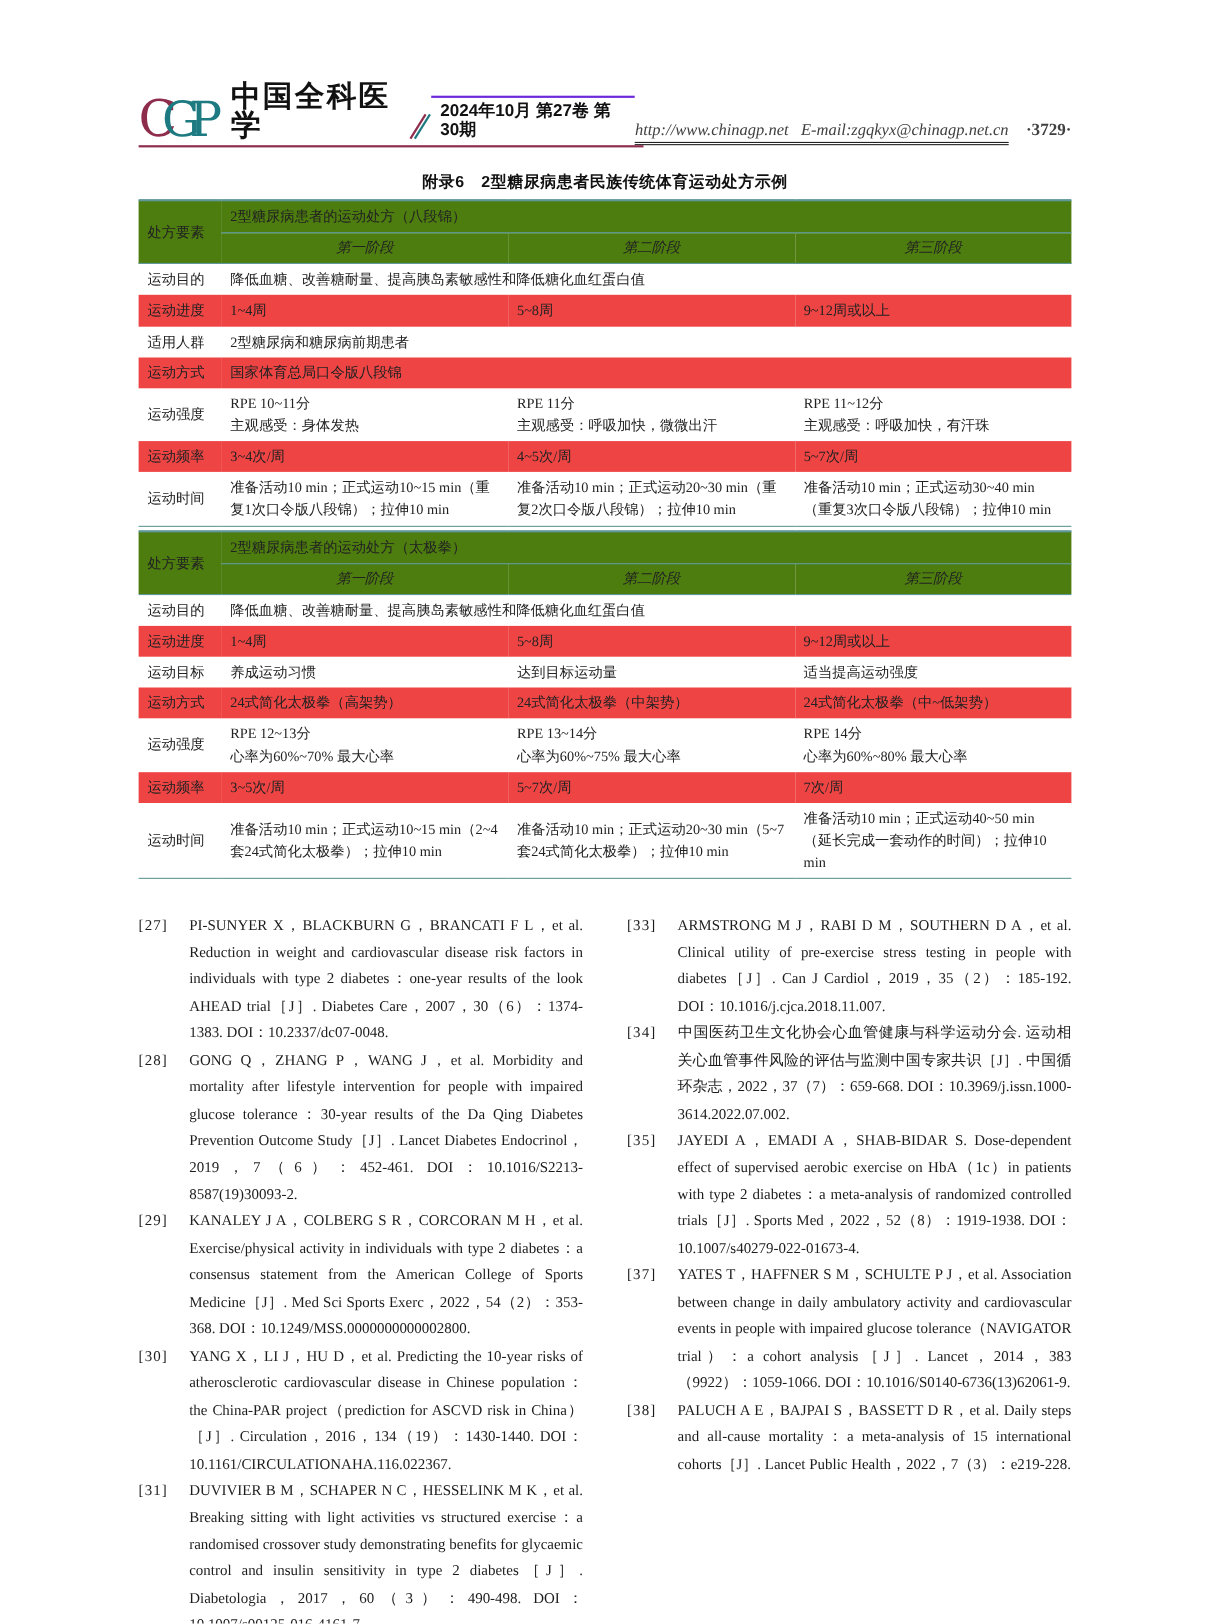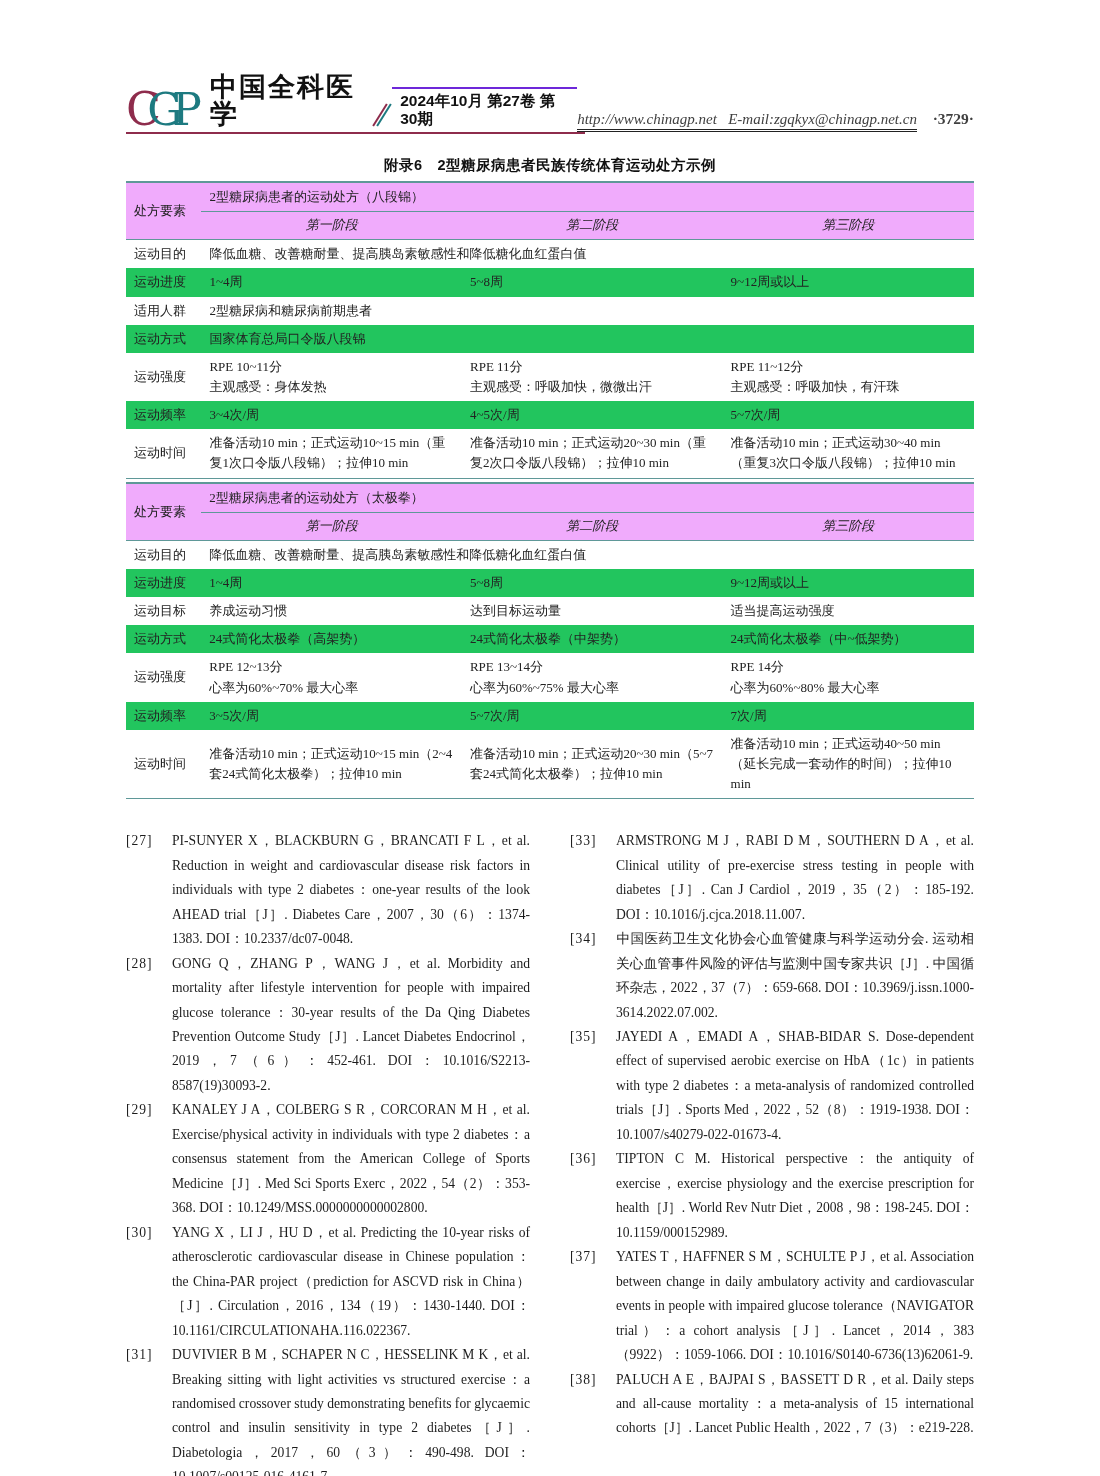--- a/index.html
+++ b/index.html
@@ -25,27 +25,27 @@
   .hdr-right { font-style:italic; font-size:15px; color:#404040; padding-bottom:6px; white-space:nowrap; }
   .uline { border-bottom:3px double #222; padding-bottom:2px; }
   .pgnum { font-style:normal; font-weight:700; margin-left:12px; font-size:15.5px; }
   
   .tbl-title { text-align:center; font-weight:700; font-size:14.5px; margin-top:22px; letter-spacing:0.5px; color:#111;
     font-family:"Liberation Sans","DejaVu Sans",sans-serif;}
   
   table.rx { width:100%; border-collapse:collapse; margin-top:6px; border-top:2px solid #5f9898; font-size:13px; }
   table.rx + table.rx { margin-top:3px; }
   table.rx th, table.rx td { font-weight:400; text-align:left; vertical-align:middle; padding:4px 8px; line-height:1.55; color:#222; }
-  .band { background:#f0abfc; }
+  .band { background:#4d7c0f; }
   th.corner { width:74px; text-align:left; padding-left:6px; }
   th.span-head { text-align:center; border-bottom:1px solid #5f9898; padding:5px 8px 4px; }
   tr.subhead th { text-align:center; border-bottom:1.5px solid #5f9898; padding:3px 8px 4px;font-style:italic; }
   th.corner { border-bottom:1.5px solid #5f9898; }
   td.lab { padding-left:6px; white-space:nowrap; }
-  tr.tint td { background:#22c55e; }
+  tr.tint td { background:#ef4444; }
   tr.last td { border-bottom:1.5px solid #5f9898; }
   td.pre { white-space:pre-line;margin-top:44px; }
   col.c-lab { width:76px; } col.c-s1 { width:278px; } col.c-s2 { width:278px; } col.c-s3 { width:268px; }
   
   .note { font-size:12.5px; margin-top:7px; padding-left:34px; color:#222; line-height:1.5; }
   .note sup { font-size:9px; }
   
   .refs { display:flex; gap:40px; margin-top:30px; }
   .refcol { flex:1; min-width:0; }
   .ref { font-size:13.6px; line-height:1.80; text-align:justify; padding-left:46px; color:#1c1c1c; }
@@ -201,19 +201,18 @@
       <div class="ref"><span class="ref-no">[28]</span><span>GONG Q，ZHANG P，WANG J，et al. Morbidity and mortality after lifestyle intervention for people with impaired glucose tolerance：30-year results of the Da Qing Diabetes Prevention Outcome Study［J］. Lancet Diabetes Endocrinol，2019，7（6）：452-461. DOI：10.1016/S2213-8587(19)30093-2.</span></div>
       <div class="ref"><span class="ref-no">[29]</span><span>KANALEY J A，COLBERG S R，CORCORAN M H，et al. Exercise/physical activity in individuals with type 2 diabetes：a consensus statement from the American College of Sports Medicine［J］. Med Sci Sports Exerc，2022，54（2）：353-368. DOI：10.1249/MSS.0000000000002800.</span></div>
       <div class="ref"><span class="ref-no">[30]</span><span>YANG X，LI J，HU D，et al. Predicting the 10-year risks of atherosclerotic cardiovascular disease in Chinese population：the China-PAR project（prediction for ASCVD risk in China）［J］. Circulation，2016，134（19）：1430-1440. DOI：10.1161/CIRCULATIONAHA.116.022367.</span></div>
       <div class="ref"><span class="ref-no">[31]</span><span>DUVIVIER B M，SCHAPER N C，HESSELINK M K，et al. Breaking sitting with light activities vs structured exercise：a randomised crossover study demonstrating benefits for glycaemic control and insulin sensitivity in type 2 diabetes［J］. Diabetologia，2017，60（3）：490-498. DOI：10.1007/s00125-016-4161-7.</span></div>
       <div class="ref"><span class="ref-no">[32]</span><span>LITTLE J P，GILLEN J B，PERCIVAL M E，et al. Low-volume high-intensity interval training reduces hyperglycemia and increases</span></div>
     </div>
     <div class="refcol">
       <div class="ref"><span class="ref-no">[33]</span><span>ARMSTRONG M J，RABI D M，SOUTHERN D A，et al. Clinical utility of pre-exercise stress testing in people with diabetes［J］. Can J Cardiol，2019，35（2）：185-192. DOI：10.1016/j.cjca.2018.11.007.</span></div>
       <div class="ref"><span class="ref-no">[34]</span><span>中国医药卫生文化协会心血管健康与科学运动分会. 运动相关心血管事件风险的评估与监测中国专家共识［J］. 中国循环杂志，2022，37（7）：659-668. DOI：10.3969/j.issn.1000-3614.2022.07.002.</span></div>
       <div class="ref"><span class="ref-no">[35]</span><span>JAYEDI A，EMADI A，SHAB-BIDAR S. Dose-dependent effect of supervised aerobic exercise on HbA（1c）in patients with type 2 diabetes：a meta-analysis of randomized controlled trials［J］. Sports Med，2022，52（8）：1919-1938. DOI：10.1007/s40279-022-01673-4.</span></div>
-      <div class="ref"><span class="ref-no">[36]</span><span>TIPTON C M. Historical perspective：the antiquity of exercise，exercise physiology and the exercise prescription for health［J］. World Rev Nutr Diet，2008，98：198-245. DOI：10.1159/000152989.</span></div>
       <div class="ref"><span class="ref-no">[37]</span><span>YATES T，HAFFNER S M，SCHULTE P J，et al. Association between change in daily ambulatory activity and cardiovascular events in people with impaired glucose tolerance（NAVIGATOR trial）：a cohort analysis［J］. Lancet，2014，383（9922）：1059-1066. DOI：10.1016/S0140-6736(13)62061-9.</span></div>
       <div class="ref"><span class="ref-no">[38]</span><span>PALUCH A E，BAJPAI S，BASSETT D R，et al. Daily steps and all-cause mortality：a meta-analysis of 15 international cohorts［J］. Lancet Public Health，2022，7（3）：e219-228.</span></div>
     </div>
   </div>
 
 </div>
 
 </body></html>

